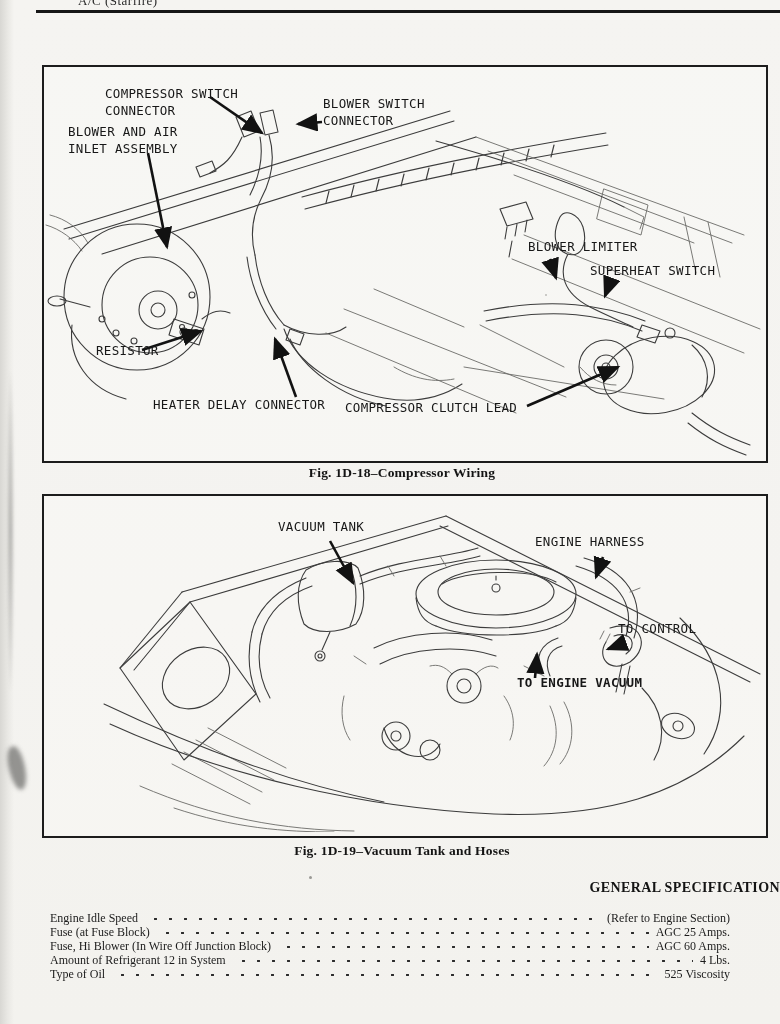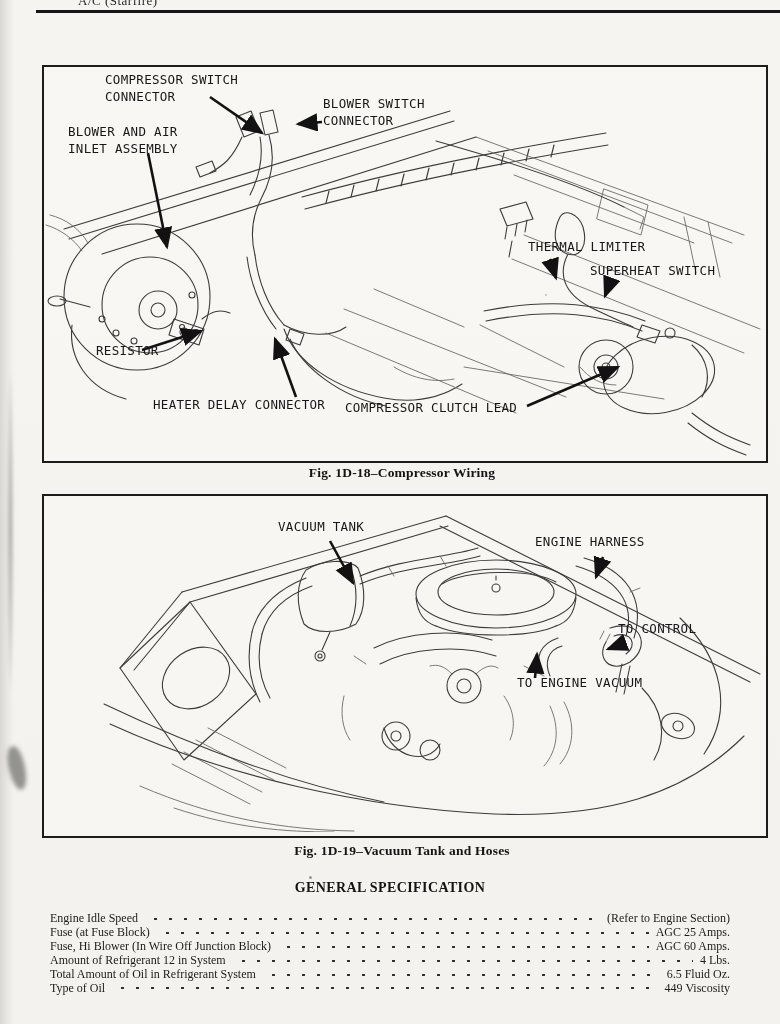--- a/index.html
+++ b/index.html
@@ -31,21 +31,21 @@
   .art{stroke:#3c3c3c;stroke-width:1.1;fill:none;stroke-linecap:round;stroke-linejoin:round;}
   .art-light{stroke:#6b6b68;stroke-width:.9;fill:none;stroke-linecap:round;}
   .callout{stroke:#121212;stroke-width:2.6;fill:none;}
   .fig-label{position:absolute;font-family:"DejaVu Sans Mono",monospace;font-size:12.5px;line-height:17px;
     letter-spacing:.3px;color:#171717;white-space:pre-line;}
   .caption{position:absolute;left:0;width:780px;text-align:center;
     font:bold 13.5px "Liberation Serif",serif;color:#141414;letter-spacing:.2px;margin-left:12px;}
   .cap1{top:465px;} .cap2{top:843px;}
 
   
-  .spec-title{position:absolute;left:0;top:880px;width:780px;text-align:center;
+  .spec-title{position:absolute;left:0;top:880px;width:780px;text-align:right;
     font:bold 14px "Liberation Serif",serif;letter-spacing:.4px;color:#141414;}
   .spec-list{position:absolute;left:50px;top:912px;width:680px;font-size:12px;line-height:13.9px;color:#1b1b1b;}
   .spec-row{display:flex;align-items:stretch;}
   .spec-label{white-space:nowrap;}
   .spec-leader{flex:1;margin:0 7px 0 10px;min-width:16px;
     background-image:radial-gradient(circle,#2c2c2c 1.1px,rgba(0,0,0,0) 1.5px);
     background-size:15px 8px;background-repeat:repeat-x;background-position:0 calc(100% - 3px);}
   .spec-value{white-space:nowrap;}
 </style>
 </head>
@@ -162,27 +162,27 @@
         <path class="callout" marker-end="url(#ah)" d="M166 30 L218 66"></path>
         <path class="callout" marker-end="url(#ah)" d="M278 55 L254 57"></path>
         <path class="callout" marker-end="url(#ah)" d="M104 86 L123 180"></path>
         <path class="callout" marker-end="url(#ah)" d="M506 192 L512 211"></path>
         <path class="callout" marker-end="url(#ah)" d="M567 213 L561 229"></path>
         <path class="callout" marker-end="url(#ah)" d="M98 283 L157 264"></path>
         <path class="callout" marker-end="url(#ah)" d="M252 330 L231 272"></path>
         <path class="callout" marker-end="url(#ah)" d="M483 339 L574 300"></path>
       </g>
     </svg>
-    <div class="fig-label" style="left:61px;top:4px;">COMPRESSOR SWITCH
+    <div class="fig-label" style="left:61px;top:18px;">COMPRESSOR SWITCH
 CONNECTOR</div>
     <div class="fig-label" style="left:279px;top:28px;">BLOWER SWITCH
 CONNECTOR</div>
     <div class="fig-label" style="left:24px;top:56px;">BLOWER AND AIR
 INLET ASSEMBLY</div>
-    <div class="fig-label" style="left:484px;top:171px;">THERMAL LIMITER</div>
+    <div class="fig-label" style="left:484px;top:171px;">BLOWER LIMITER</div>
     <div class="fig-label" style="left:546px;top:195px;">SUPERHEAT SWITCH</div>
     <div class="fig-label" style="left:52px;top:275px;">RESISTOR</div>
     <div class="fig-label" style="left:109px;top:329px;">HEATER DELAY CONNECTOR</div>
     <div class="fig-label" style="left:301px;top:332px;">COMPRESSOR CLUTCH LEAD</div>
   </div>
   <div class="caption cap1">Fig. 1D-18–Compressor Wiring</div>
 
   <div class="figbox fig2">
     <svg width="718" height="336" viewBox="0 0 718 336">
       <g class="art">
@@ -266,21 +266,21 @@
       <g>
         <path class="callout" marker-end="url(#ah)" d="M286 45 L309 87"></path>
         <path class="callout" marker-end="url(#ah)" d="M559 61 L552 81"></path>
         <path class="callout" marker-end="url(#ah)" d="M575 149 L564 153"></path>
         <path class="callout" marker-end="url(#ah)" d="M491 182 L493 158"></path>
       </g>
     </svg>
     <div class="fig-label" style="left:234px;top:22px;">VACUUM TANK</div>
     <div class="fig-label" style="left:491px;top:37px;">ENGINE HARNESS</div>
     <div class="fig-label" style="left:574px;top:124px;">TO CONTROL</div>
-    <div class="fig-label" style="left:473px;top:178px;">TO ENGINE VACUUM</div>
+    <div class="fig-label" style="left:473px;top:178px;font-weight:bold;">TO ENGINE VACUUM</div>
   </div>
   <div class="caption cap2">Fig. 1D-19–Vacuum Tank and Hoses</div>
 
   <div class="spec-title">GENERAL SPECIFICATION</div>
   <div class="spec-list">
     <div class="spec-row">
       <span class="spec-label">Engine Idle Speed</span>
       <span class="spec-leader"></span>
       <span class="spec-value">(Refer to Engine Section)</span>
     </div>
@@ -293,24 +293,19 @@
       <span class="spec-label">Fuse, Hi Blower (In Wire Off Junction Block)</span>
       <span class="spec-leader"></span>
       <span class="spec-value">AGC 60 Amps.</span>
     </div>
     <div class="spec-row">
       <span class="spec-label">Amount of Refrigerant 12 in System</span>
       <span class="spec-leader"></span>
       <span class="spec-value">4 Lbs.</span>
     </div>
     <div class="spec-row">
-      <span class="spec-label">Total Amount of Oil in Refrigerant System</span>
-      <span class="spec-leader"></span>
-      <span class="spec-value">6.5 Fluid Oz.</span>
-    </div>
-    <div class="spec-row">
       <span class="spec-label">Type of Oil</span>
       <span class="spec-leader"></span>
-      <span class="spec-value">449 Viscosity</span>
+      <span class="spec-value">525 Viscosity</span>
     </div>
   </div>
 
 </div>
 
 </body></html>

